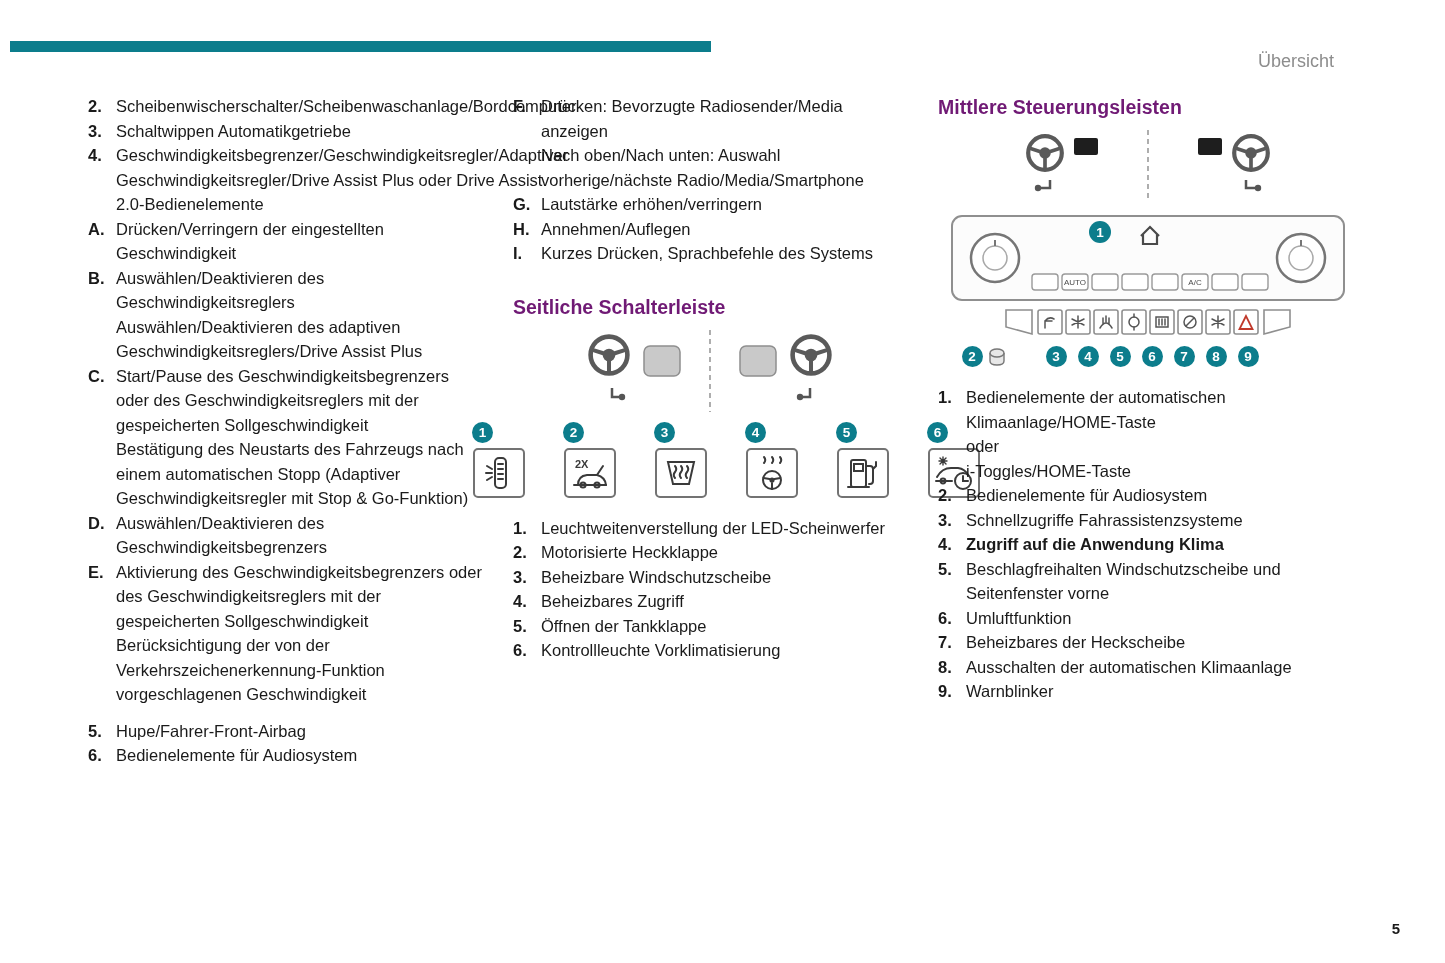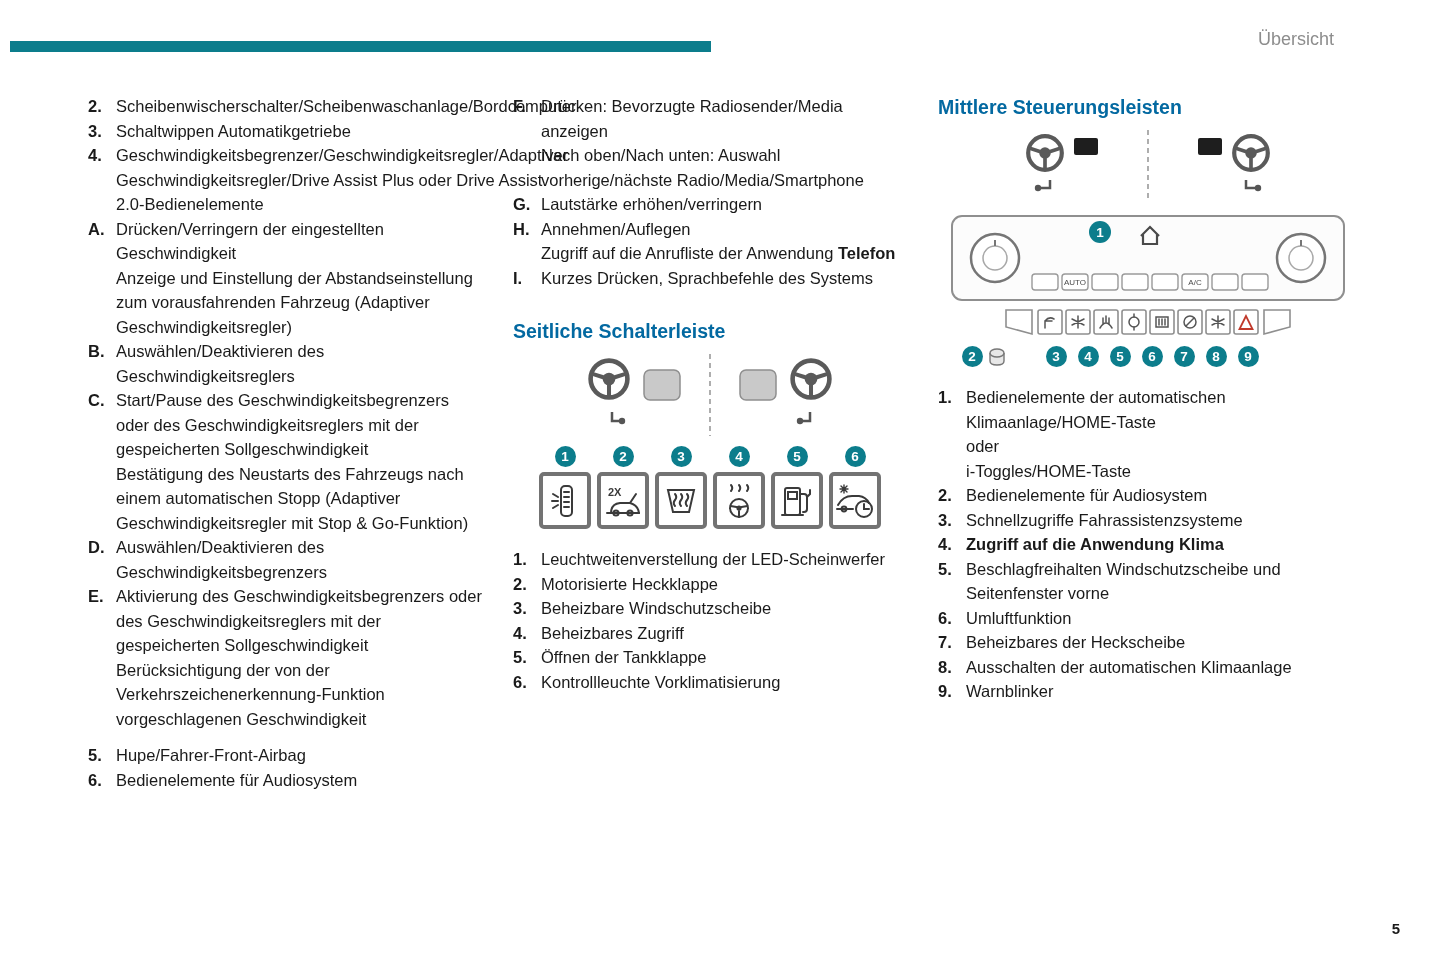--- a/index.html
+++ b/index.html
@@ -7,43 +7,43 @@
     --ink:#1A1A1A;
     --muted:#8D8D8D;
   }
   *{margin:0;padding:0;box-sizing:border-box;}
   body{
     width:1445px;height:963px;background:#fff;
     font-family:"Liberation Sans",sans-serif;color:var(--ink);
   }
   .page{position:relative;width:1445px;height:963px;overflow:hidden;background:#fff;}
   .topbar{position:absolute;left:10px;top:41px;width:701px;height:11px;background:var(--teal);}
-  .header-title{position:absolute;top:29px;right:111px;font-size:18px;color:var(--muted);}
+  .header-title{position:absolute;top:51px;right:111px;font-size:18px;color:var(--muted);}
   .content{
     position:absolute;top:94px;left:88px;
     display:grid;grid-template-columns:394px 394px 419px;column-gap:31px;align-items:start;
   }
   .li{display:flex;font-size:16.5px;line-height:24.5px;}
   .li-label{flex:0 0 28px;font-weight:700;}
   .li-text{flex:1;}
   .b{font-weight:700;}
   .gap-top{margin-top:12px;}
-  h2.sec{font-size:19.5px;line-height:26px;font-weight:700;color:#0369a1;}
+  h2.sec{font-size:19.5px;line-height:26px;font-weight:700;color:#701a75;}
   .col2-heading{margin-top:28px;}
   .illus{display:flex;justify-content:center;margin-top:10px;}
   .icons-row{display:flex;justify-content:center;gap:6px;margin-top:4px;}
   .icon-cell{display:flex;flex-direction:column;align-items:center;gap:5px;}
   .badge{
     width:21px;height:21px;border-radius:50%;background:var(--teal);
     color:#fff;font-size:13.5px;font-weight:700;
     display:flex;align-items:center;justify-content:center;flex:0 0 auto;
   }
   .icon-box{
-    width:52px;height:57px;border:4px solid #737373;border-radius:5px;background:#fff;
-    display:flex;align-items:center;justify-content:center;
+    width:52px;height:50px;border:2px solid #737373;border-radius:5px;background:#fff;
+    display:flex;align-items:center;justify-content:center;margin-left:33px;
   }
   .list-b2{margin-top:18px;}
   .panel-wrap{width:400px;margin:6px auto 0;}
   .callouts{display:flex;align-items:center;width:400px;margin:6px auto 0;}
   .co-left{display:flex;align-items:center;gap:5px;margin-left:14px;}
   .co-row{display:flex;gap:11px;margin-left:40px;}
   .col3-list{margin-top:18px;}
   .page-number{position:absolute;right:45px;bottom:26px;font-size:15px;font-weight:700;}
   svg{display:block;}
 </style>
@@ -82,30 +82,30 @@
           <div class="li">
             <span class="li-label">4.</span>
             <span class="li-text"><span>Geschwindigkeitsbegrenzer/Geschwindigkeitsregler/Adaptiver Geschwindigkeitsregler/Drive Assist Plus oder Drive Assist 2.0-Bedienelemente</span><span class="b"></span></span>
           </div>
 
           <div class="li">
             <span class="li-label">A.</span>
             <span class="li-text"><span>Drücken/Verringern der eingestellten Geschwindigkeit</span><span class="b"></span></span>
           </div>
 
-          <div class="li">
-            <span class="li-label"></span>
-            <span class="li-text"><span>Anzeige und Einstellung der Abstandseinstellung zum vorausfahrenden Fahrzeug (Adaptiver Geschwindigkeitsregler)</span><span class="b"></span></span>
-          </div>
 
           <div class="li">
             <span class="li-label">B.</span>
             <span class="li-text"><span>Auswählen/Deaktivieren des Geschwindigkeitsreglers</span><span class="b"></span></span>
           </div>
 
+          <div class="li">
+            <span class="li-label"></span>
+            <span class="li-text"><span>Auswählen/Deaktivieren des adaptiven Geschwindigkeitsreglers/Drive Assist Plus</span><span class="b"></span></span>
+          </div>
 
           <div class="li">
             <span class="li-label">C.</span>
             <span class="li-text"><span>Start/Pause des Geschwindigkeitsbegrenzers oder des Geschwindigkeitsreglers mit der gespeicherten Sollgeschwindigkeit</span><span class="b"></span></span>
           </div>
 
           <div class="li">
             <span class="li-label"></span>
             <span class="li-text"><span>Bestätigung des Neustarts des Fahrzeugs nach einem automatischen Stopp (Adaptiver Geschwindigkeitsregler mit Stop &amp; Go-Funktion)</span><span class="b"></span></span>
           </div>
@@ -156,24 +156,20 @@
           <div class="li">
             <span class="li-label">G.</span>
             <span class="li-text"><span>Lautstärke erhöhen/verringern</span><span class="b"></span></span>
           </div>
 
           <div class="li">
             <span class="li-label">H.</span>
             <span class="li-text"><span>Annehmen/Auflegen</span><span class="b"></span></span>
           </div>
 
-          <div class="li">
-            <span class="li-label"></span>
-            <span class="li-text"><span>Zugriff auf die Anrufliste der Anwendung </span><span class="b">Telefon</span></span>
-          </div>
 
           <div class="li">
             <span class="li-label">I.</span>
             <span class="li-text"><span>Kurzes Drücken, Sprachbefehle des Systems</span><span class="b"></span></span>
           </div>
 
         </div>
 
       <h2 class="sec col2-heading">Seitliche Schalterleiste</h2>
 

